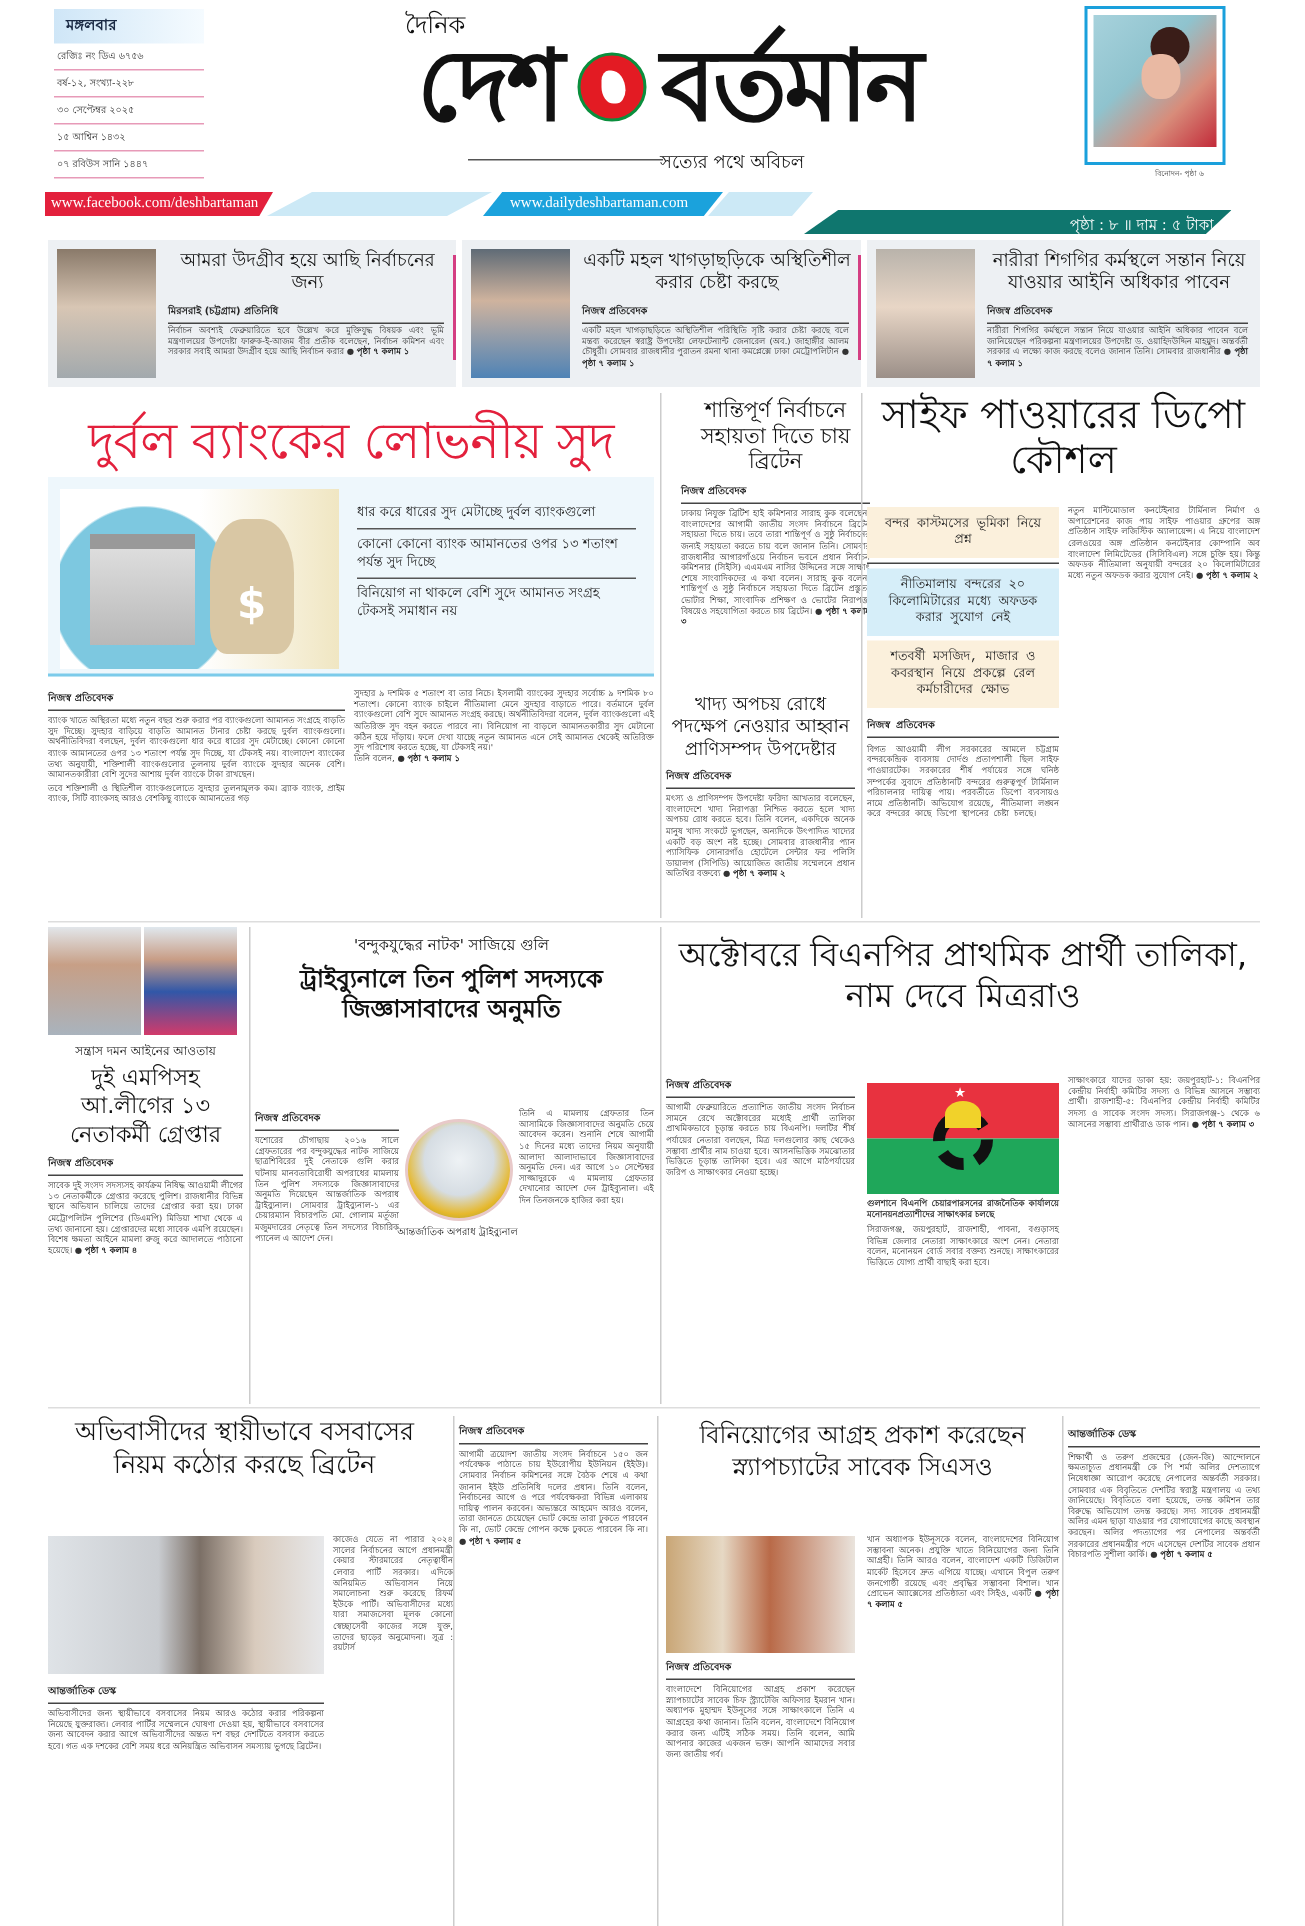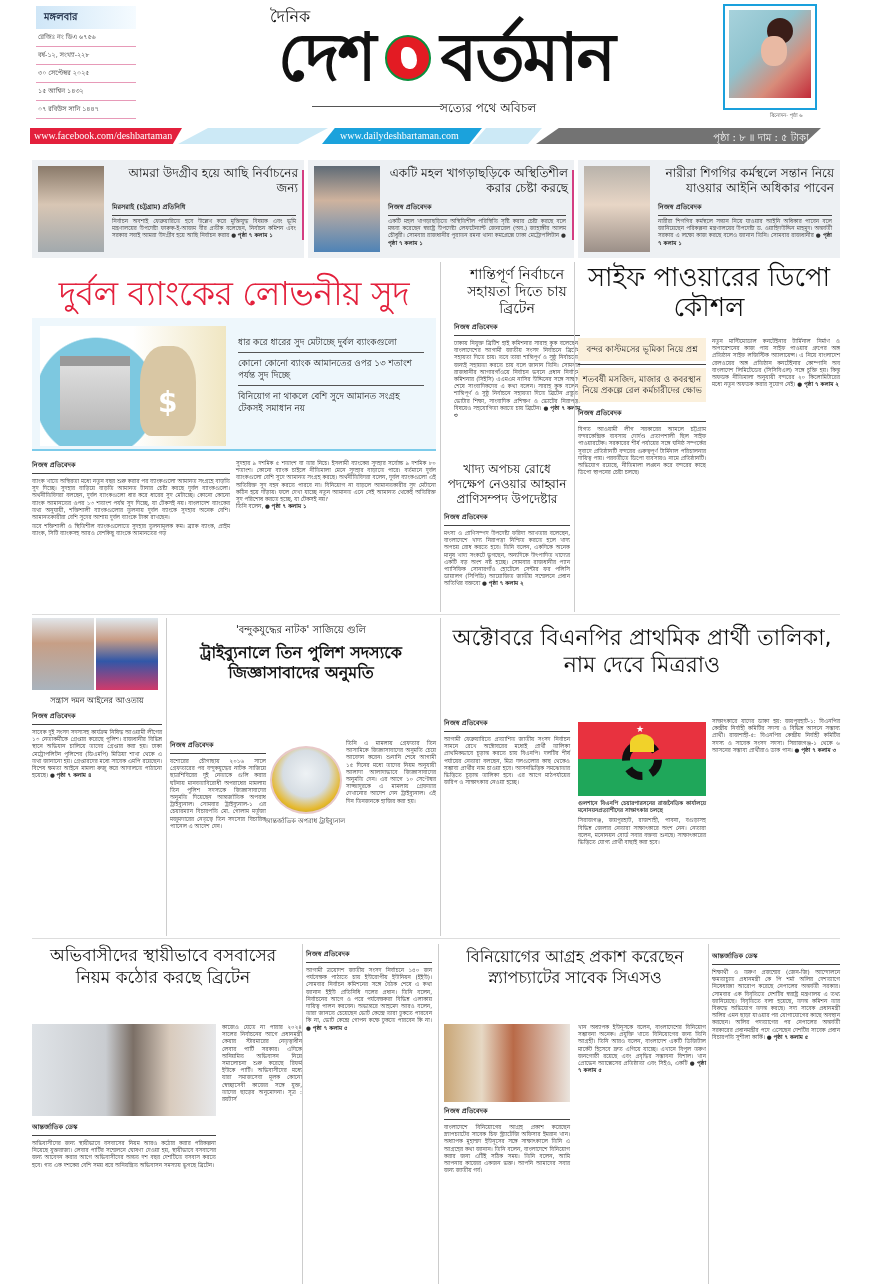--- a/index.html
+++ b/index.html
@@ -27,31 +27,31 @@
   .top-photo .img::before { content:""; position:absolute; left:38px; top:8px; width:26px; height:26px; border-radius:50%; background:#3a1d18; }
   .top-photo .img::after { content:""; position:absolute; left:32px; top:26px; width:26px; height:30px; border-radius:45%; background:#e9b9a3; }
   .top-photo-caption { left: 770px; top: 112px; font-size: 5px; color: #333; }
 
   
   .band { top: 128px; height: 16px; }
   .band-fb { left: 30px; width: 152px; background: #e3203c; color: #fff; font-size: 10px; padding: 2px 4px; font-family: "Liberation Serif", serif; clip-path: polygon(0 0,100% 0,94% 100%,0 100%); }
   .band-lb1 { left: 172px; width: 40px; background: #cce9f6; clip-path: polygon(20% 0,100% 0,80% 100%,0 100%); }
   .band-web { left: 200px; width: 135px; background: #1ba2dc; color: #fff; font-size: 10px; padding: 2px 18px; font-family: "Liberation Serif", serif; clip-path: polygon(8% 0,100% 0,92% 100%,0 100%); }
   .band-lb2 { left: 325px; width: 55px; background: #cce9f6; clip-path: polygon(20% 0,100% 0,80% 100%,0 100%); }
-  .band-price { left: 370px; width: 126px; background: #737373; color: #fff; font-size: 10px; padding: 2px 12px; text-align: right; clip-path: polygon(8% 0,100% 0,94% 100%,0 100%); }
+  .band-price { left: 370px; width: 126px; background: #0f766e; color: #fff; font-size: 10px; padding: 2px 12px; text-align: right; clip-path: polygon(8% 0,100% 0,94% 100%,0 100%); margin-top: 12px; }
   .band-web, .band-price { left: auto; }
   .band-web { left: 322px; width: 160px; }
   .band-lb2 { left: 472px; width: 70px; }
   .band-lb1 { left: 178px; width: 150px; }
   .band-price { left: 536px; width: 285px; }
 
   
   .teaser { top: 160px; height: 98px; background: #edf0f3; }
   .teaser .pic { position: absolute; left: 6px; top: 6px; width: 66px; height: 86px; }
-  .teaser .h { position: absolute; left: 80px; top: 6px; right: 6px; font-size: 12px; text-align: right; line-height: 15px; color: #111; }
+  .teaser .h { position: absolute; left: 80px; top: 6px; right: 6px; font-size: 12px; text-align: center; line-height: 15px; color: #111; }
   .teaser .by { position: absolute; left: 80px; right: 8px; top: 42px; }
   .teaser .txt { position: absolute; left: 80px; right: 8px; top: 58px; }
   .teaser .sep { position: absolute; right: 0; top: 10px; width: 2px; height: 70px; background: #d43e82; }
 
   
   .lead-h { left: 32px; top: 268px; width: 404px; font-size: 33px; color: #e3203c; text-align: center; letter-spacing: -0.5px; }
   .lead-box { left: 32px; top: 318px; width: 404px; height: 133px; background: #eef7fc; border-bottom: 2px solid #7ccbea; }
   .lead-img { position: absolute; left: 8px; top: 8px; width: 186px; height: 120px; background: radial-gradient(circle at 30% 60%,#7dc8e0 0,#7dc8e0 40%,transparent 41%), linear-gradient(90deg,#fff 0,#fff 50%,#f0e6c2 100%); }
   .lead-img .bank { position:absolute; left:20px; top:30px; width:70px; height:74px; background:linear-gradient(#ddd,#b8b8b8); border-top: 10px solid #999; }
   .lead-img .bag { position:absolute; left:100px; top:20px; width:56px; height:90px; background:#d9c7a4; border-radius: 40% 40% 20% 20%; }
@@ -147,37 +147,39 @@
 
 <div class="abs" style="left:444px;top:462px;width:126px;">
   <div class="sect-head" style="font-size:12px;line-height:15px;">খাদ্য অপচয় রোধে পদক্ষেপ নেওয়ার আহ্বান প্রাণিসম্পদ উপদেষ্টার</div>
   <div class="byline" style="margin-top:5px;">নিজস্ব প্রতিবেদক</div>
   <div class="tiny"><span>মৎস্য ও প্রাণিসম্পদ উপদেষ্টা ফরিদা আখতার বলেছেন, বাংলাদেশে খাদ্য নিরাপত্তা নিশ্চিত করতে হলে খাদ্য অপচয় রোধ করতে হবে। তিনি বলেন, একদিকে অনেক মানুষ খাদ্য সংকটে ভুগছেন, অন্যদিকে উৎপাদিত খাদ্যের একটি বড় অংশ নষ্ট হচ্ছে। সোমবার রাজধানীর প্যান প্যাসিফিক সোনারগাঁও হোটেলে সেন্টার ফর পলিসি ডায়ালগ (সিপিডি) আয়োজিত জাতীয় সম্মেলনে প্রধান অতিথির বক্তব্যে</span> ● <span class="cont">পৃষ্ঠা ৭ কলাম ২</span></div>
 </div>
 
 <div class="abs" style="left:578px;top:262px;width:262px;">
   <div class="sect-head" style="font-size:26px;line-height:30px;">সাইফ পাওয়ারের ডিপো কৌশল</div>
 </div>
-<div class="abs" style="left:578px;top:338px;width:128px;">
+<div class="abs" style="left:578px;top:338px;width:128px;font-family:Liberation Mono, monospace;">
   <div style="background:#fbf0dc;padding:6px 4px;font-size:8.5px;text-align:center;line-height:11px;">বন্দর কাস্টমসের ভূমিকা নিয়ে প্রশ্ন</div>
   <div style="height:4px;border-bottom:1px solid #444;"></div>
+  <div style="background:#d6eef9;padding:6px 4px;font-size:8.5px;text-align:center;line-height:11px;margin-top:3px;">নীতিমালায় বন্দরের ২০ কিলোমিটারের মধ্যে অফডক করার সুযোগ নেই</div>
   <div style="background:#fbf0dc;padding:6px 4px;font-size:8.5px;text-align:center;line-height:11px;margin-top:3px;">শতবর্ষী মসজিদ, মাজার ও কবরস্থান নিয়ে প্রকল্পে রেল কর্মচারীদের ক্ষোভ</div>
   <div class="byline" style="margin-top:6px;">নিজস্ব প্রতিবেদক</div>
   <div class="tiny">বিগত আওয়ামী লীগ সরকারের আমলে চট্টগ্রাম বন্দরকেন্দ্রিক ব্যবসায় দোর্দণ্ড প্রতাপশালী ছিল সাইফ পাওয়ারটেক। সরকারের শীর্ষ পর্যায়ের সঙ্গে ঘনিষ্ঠ সম্পর্কের সুবাদে প্রতিষ্ঠানটি বন্দরের গুরুত্বপূর্ণ টার্মিনাল পরিচালনার দায়িত্ব পায়। পরবর্তীতে ডিপো ব্যবসায়ও নামে প্রতিষ্ঠানটি। অভিযোগ রয়েছে, নীতিমালা লঙ্ঘন করে বন্দরের কাছে ডিপো স্থাপনের চেষ্টা চলছে।</div>
 </div>
 <div class="abs" style="left:712px;top:338px;width:128px;">
   <div class="tiny"><span>নতুন মাল্টিমোডাল কনটেইনার টার্মিনাল নির্মাণ ও অপারেশনের কাজ পায় সাইফ পাওয়ার গ্রুপের অঙ্গ প্রতিষ্ঠান সাইফ লজিস্টিক অ্যালায়েন্স। এ নিয়ে বাংলাদেশ রেলওয়ের অঙ্গ প্রতিষ্ঠান কনটেইনার কোম্পানি অব বাংলাদেশ লিমিটেডের (সিসিবিএল) সঙ্গে চুক্তি হয়। কিন্তু অফডক নীতিমালা অনুযায়ী বন্দরের ২০ কিলোমিটারের মধ্যে নতুন অফডক করার সুযোগ নেই।</span> ● <span class="cont">পৃষ্ঠা ৭ কলাম ২</span></div>
 </div>
 
 <div class="hr" style="left:32px;top:614px;width:808px;background:#ddd;"></div>
 
 <div class="abs photo" style="left:32px;top:618px;width:62px;height:72px;background:linear-gradient(#e2e6ea,#c79f86 35%,#a9b3bd);"></div>
 <div class="abs photo" style="left:96px;top:618px;width:62px;height:72px;background:linear-gradient(#e0e8ee,#c89d86 30%,#3157a8 60%,#d23a6a);"></div>
 <div class="abs" style="left:32px;top:694px;width:130px;">
   <div class="sect-head" style="font-size:8px;">সন্ত্রাস দমন আইনের আওতায়</div>
+  <div class="sect-head" style="font-size:15px;line-height:19px;margin-top:2px;">দুই এমপিসহ আ.লীগের ১৩ নেতাকর্মী গ্রেপ্তার</div>
   <div class="byline" style="margin-top:4px;">নিজস্ব প্রতিবেদক</div>
   <div class="tiny"><span>সাবেক দুই সংসদ সদস্যসহ কার্যক্রম নিষিদ্ধ আওয়ামী লীগের ১৩ নেতাকর্মীকে গ্রেপ্তার করেছে পুলিশ। রাজধানীর বিভিন্ন স্থানে অভিযান চালিয়ে তাদের গ্রেপ্তার করা হয়। ঢাকা মেট্রোপলিটন পুলিশের (ডিএমপি) মিডিয়া শাখা থেকে এ তথ্য জানানো হয়। গ্রেপ্তারদের মধ্যে সাবেক এমপি রয়েছেন। বিশেষ ক্ষমতা আইনে মামলা রুজু করে আদালতে পাঠানো হয়েছে।</span> ● <span class="cont">পৃষ্ঠা ৭ কলাম ৪</span></div>
 </div>
 
 <div class="abs" style="left:170px;top:622px;width:262px;">
   <div class="sect-head" style="font-size:10px;">'বন্দুকযুদ্ধের নাটক' সাজিয়ে গুলি</div>
   <div class="sect-head" style="font-size:16px;line-height:20px;margin-top:4px;font-weight:bold;">ট্রাইব্যুনালে তিন পুলিশ সদস্যকে জিজ্ঞাসাবাদের অনুমতি</div>
 </div>
 <div class="abs" style="left:170px;top:740px;width:96px;">
   <div class="byline">নিজস্ব প্রতিবেদক</div>

